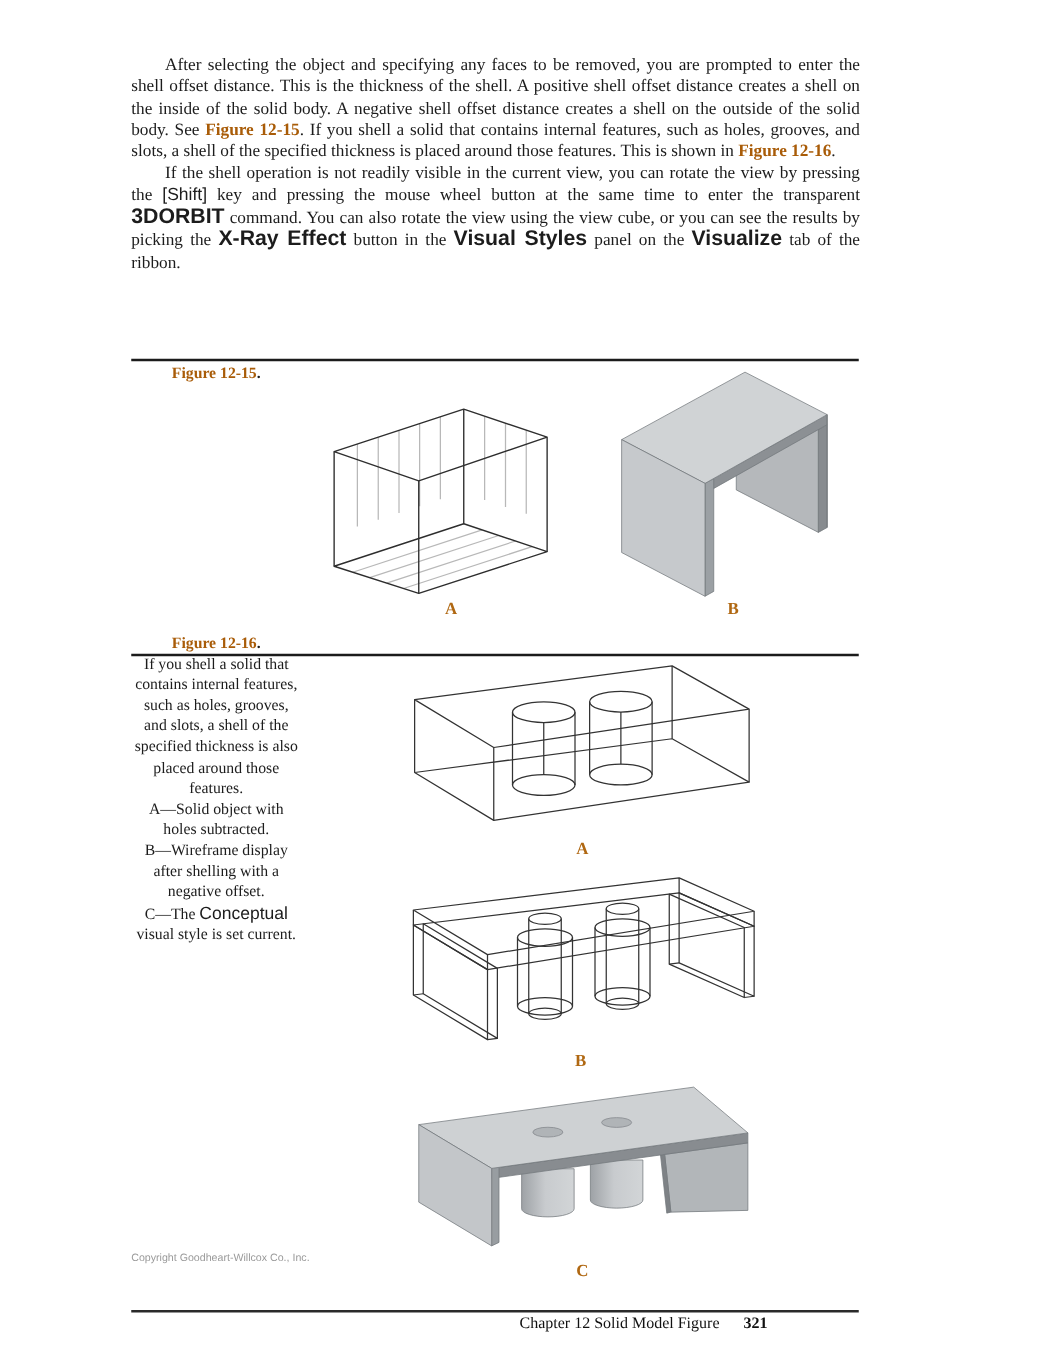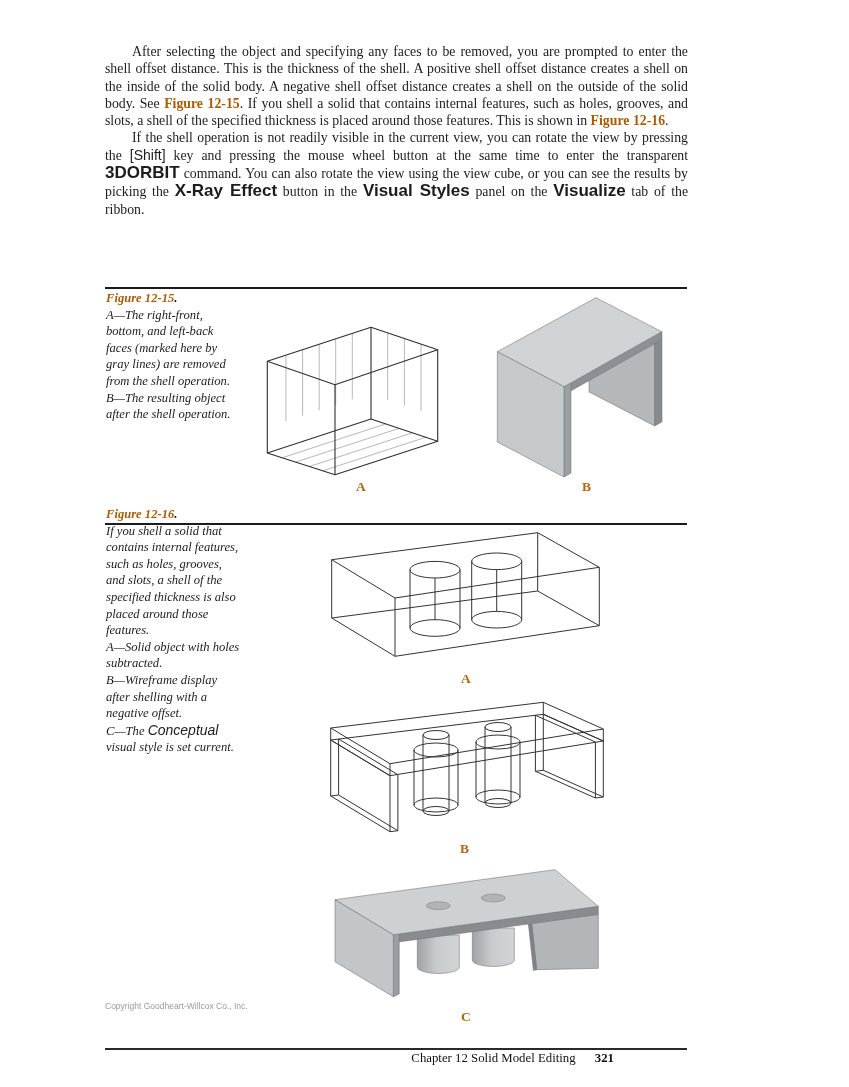--- a/index.html
+++ b/index.html
@@ -5,21 +5,21 @@
   html,body{margin:0;padding:0;background:#ffffff;}
   .page{position:relative;width:775px;height:1087px;background:#ffffff;overflow:hidden;
         font-family:"Liberation Serif",serif;color:#1c1c1c;}
   .bodytext{position:absolute;left:105px;top:43px;width:583px;
             font-size:13.8px;line-height:17.3px;text-align:justify;}
   .bodytext p{margin:0;text-indent:27px;}
   .figref{font-weight:bold;color:var(--accent,#a95c08);}
   .sansbold{font-family:"Liberation Sans",sans-serif;font-weight:bold;font-size:17px;}
   .sans{font-family:"Liberation Sans",sans-serif;font-size:14px;}
   .rule{position:absolute;left:105px;width:582px;height:2px;background:#1b1b1b;}
-  .figcap{position:absolute;left:106px;width:134px;font-size:12.6px;line-height:16.6px;text-align:left;font-style:italic;}
+  .figcap{position:absolute;left:106px;width:134px;font-size:12.6px;line-height:16.6px;text-align:center;}
   .figcap .cap-title{font-weight:bold;color:var(--accent,#a95c08);}
   .figcap .cap-title-suffix{font-weight:bold;color:#1c1c1c;}
   .figlabel{position:absolute;font-weight:bold;font-size:13.5px;color:var(--label,#b06812);}
   .figsvg{position:absolute;}
   .foot-rule{position:absolute;left:105px;top:1048px;width:582px;height:2px;background:#2a2a2a;}
   .foot-copy{position:absolute;left:105px;top:1001px;font-family:"Liberation Sans",sans-serif;
              font-size:8.5px;color:#9a9a9a;}
   .foot-right{position:absolute;right:161px;top:1051px;font-size:12.8px;color:#111;}
   .foot-right .ch-label{}
   .foot-right .pagenum{font-weight:bold;margin-left:16px;margin-top:37px;}
@@ -35,21 +35,20 @@
 
   <div class="bodytext">
     <p><span>After selecting the object and specifying any faces to be removed, you are prompted to enter the shell offset distance. This is the thickness of the shell. A positive shell offset distance creates a shell on the inside of the solid body. A negative shell offset distance creates a shell on the outside of the solid body. See </span><span class="figref">Figure 12-15</span><span>. If you shell a solid that contains internal features, such as holes, grooves, and slots, a shell of the specified thickness is placed around those features. This is shown in </span><span class="figref">Figure 12-16</span><span>.</span></p>
     <p><span>If the shell operation is not readily visible in the current view, you can rotate the view by pressing the </span><span class="sans">[Shift]</span><span> key and pressing the mouse wheel button at the same time to enter the transparent </span><span class="sansbold">3DORBIT</span><span> command. You can also rotate the view using the view cube, or you can see the results by picking the </span><span class="sansbold">X-Ray Effect</span><span> button in the </span><span class="sansbold">Visual Styles</span><span> panel on the </span><span class="sansbold">Visualize</span><span> tab of the ribbon.</span></p>
   </div>
 
   <div class="rule" style="top:287px;"></div>
 
   <div class="figcap" style="top:290px;">
     <span class="cap-title">Figure 12-15</span><span class="cap-title-suffix">.</span><br>
-    <span><span>A—The right-front, bottom, and left-back faces (marked here by gray lines) are removed from the shell operation.</span><br><span>B—The resulting object after the shell operation.</span></span>
   </div>
 
   <svg class="figsvg" style="left:255px;top:318px;" width="220" height="164" viewBox="0 0 220 164">
     <g class="gray">
       <line x1="30.9" y1="37.2" x2="30.9" y2="103.2"></line>
       <line x1="47.6" y1="31.7" x2="47.6" y2="97.7"></line>
       <line x1="64.2" y1="26.3" x2="64.2" y2="92.3"></line>
       <line x1="80.7" y1="20.9" x2="80.7" y2="86.9"></line>
       <line x1="97.3" y1="15.4" x2="97.3" y2="81.4"></line>
       <line x1="132.7" y1="14.9" x2="132.7" y2="82"></line>
@@ -165,17 +164,17 @@
     <polygon class="face" points="25,36.7 83.3,71.7 83.3,133.7 25,98.7" fill="#c3c6c9"></polygon>
     <ellipse cx="128.3" cy="42.7" rx="12" ry="3.9" fill="#b0b4b7" stroke="#8a8e92" stroke-width="0.7"></ellipse>
     <ellipse cx="183.3" cy="35" rx="12" ry="3.9" fill="#b0b4b7" stroke="#8a8e92" stroke-width="0.7"></ellipse>
   </svg>
   <div class="figlabel" style="left:461px;top:1009px;">C</div>
 
   <div class="foot-rule"></div>
   <div class="foot-copy">Copyright Goodheart-Willcox Co., Inc.</div>
   <div class="foot-right">
     <span class="ch-label">Chapter 12</span>
-    <span>Solid Model Editing</span>
+    <span>Solid Model Figure</span>
     <span class="pagenum">321</span>
   </div>
 
 </div>
 
 </body></html>

